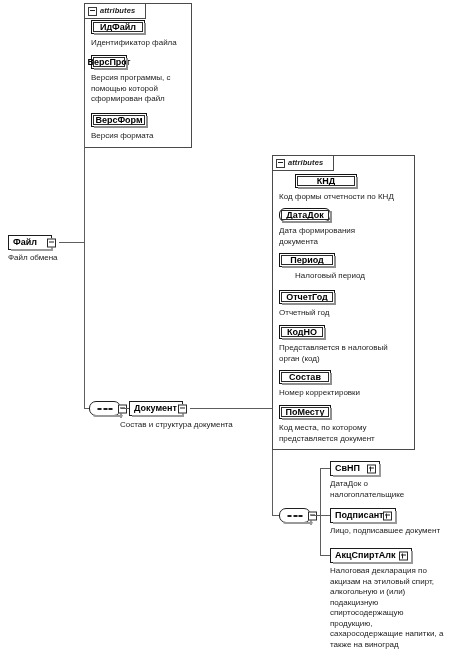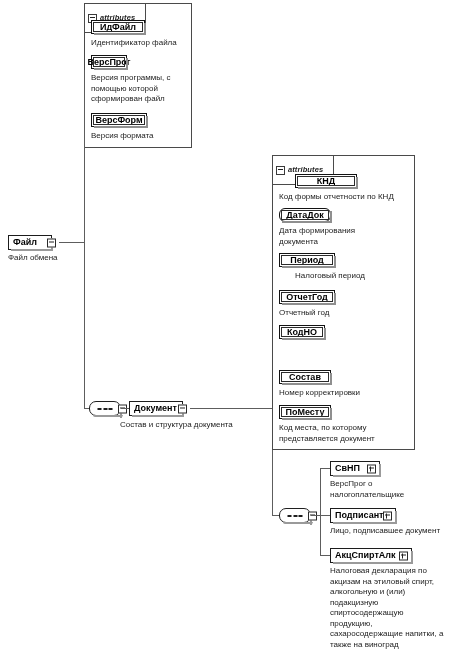--- a/index.html
+++ b/index.html
@@ -6,21 +6,21 @@
   body{
     width:454px;height:660px;position:relative;overflow:hidden;
     font-family:"Liberation Sans","DejaVu Sans",sans-serif;
     color:#1a1a1a;
   }
   .canvas{position:absolute;left:0;top:0;width:454px;height:660px;}
 
   
   .attrbox{position:absolute;border:1px solid #4a4a4a;background:#ffffff;box-sizing:border-box;}
   .attrtab{
-    position:absolute;top:-1px;left:-1px;height:30px;
+    position:absolute;top:-1px;left:-1px;height:16px;
     border:1px solid #4a4a4a;border-bottom:1px solid #4a4a4a;background:#ffffff;
     display:flex;align-items:center;gap:3px;padding:0 5px 0 3px;
     font-size:7.5px;font-weight:bold;font-style:italic;color:#222;
     box-sizing:border-box;
   }
   .attrtab .lbl{line-height:1;letter-spacing:0.1px;}
 
   
   .sq{width:7px;height:7px;border:1px solid #3a3a3a;background:#fff;position:relative;display:inline-block;flex:0 0 auto;}
   .sq::before{content:"";position:absolute;left:1px;right:1px;top:2.5px;height:1px;background:#222;}
@@ -200,20 +200,22 @@
   <div class="attrnode" style="left:279px;top:290px;width:56px;">
     <span class="inner"></span>
     <span>ОтчетГод</span>
   </div>
   <div class="cap" style="left:279px;top:308px;width:136px;">Отчетный год</div>
 
   <div class="attrnode" style="left:279px;top:325px;width:46px;">
     <span class="inner"></span>
     <span>КодНО</span>
   </div>
+  <div class="cap" style="left:279px;top:343px;width:136px;">Представляется в налоговый
+орган (код)</div>
 
   <div class="attrnode" style="left:279px;top:370px;width:52px;">
     <span class="inner"></span>
     <span>Состав</span>
   </div>
   <div class="cap" style="left:279px;top:388px;width:136px;">Номер корректировки</div>
 
   <div class="attrnode" style="left:279px;top:405px;width:52px;">
     <span class="inner"></span>
     <span>ПоМесту</span>
@@ -238,21 +240,21 @@
   <div class="h" style="left:320px;top:468px;width:10px;"></div>
   <div class="h" style="left:320px;top:515px;width:10px;"></div>
   <div class="h" style="left:320px;top:555px;width:10px;"></div>
 
   <div class="node withicon" style="left:330px;top:461px;width:50px;">
     <span class="shadow"></span>
     <span class="shadowr"></span>
     <span class="nm">СвНП</span>
     <span class="inicon plus"></span>
   </div>
-  <div class="cap" style="left:330px;top:479px;width:120px;">ВерсПрог о
+  <div class="cap" style="left:330px;top:479px;width:120px;">ДатаДок о
 налогоплательщике</div>
 
   <div class="node withicon" style="left:330px;top:508px;width:66px;">
     <span class="shadow"></span>
     <span class="shadowr"></span>
     <span class="nm">Подписант</span>
     <span class="inicon plus"></span>
   </div>
   <div class="cap" style="left:330px;top:526px;width:124px;">Лицо, подписавшее документ</div>
 

